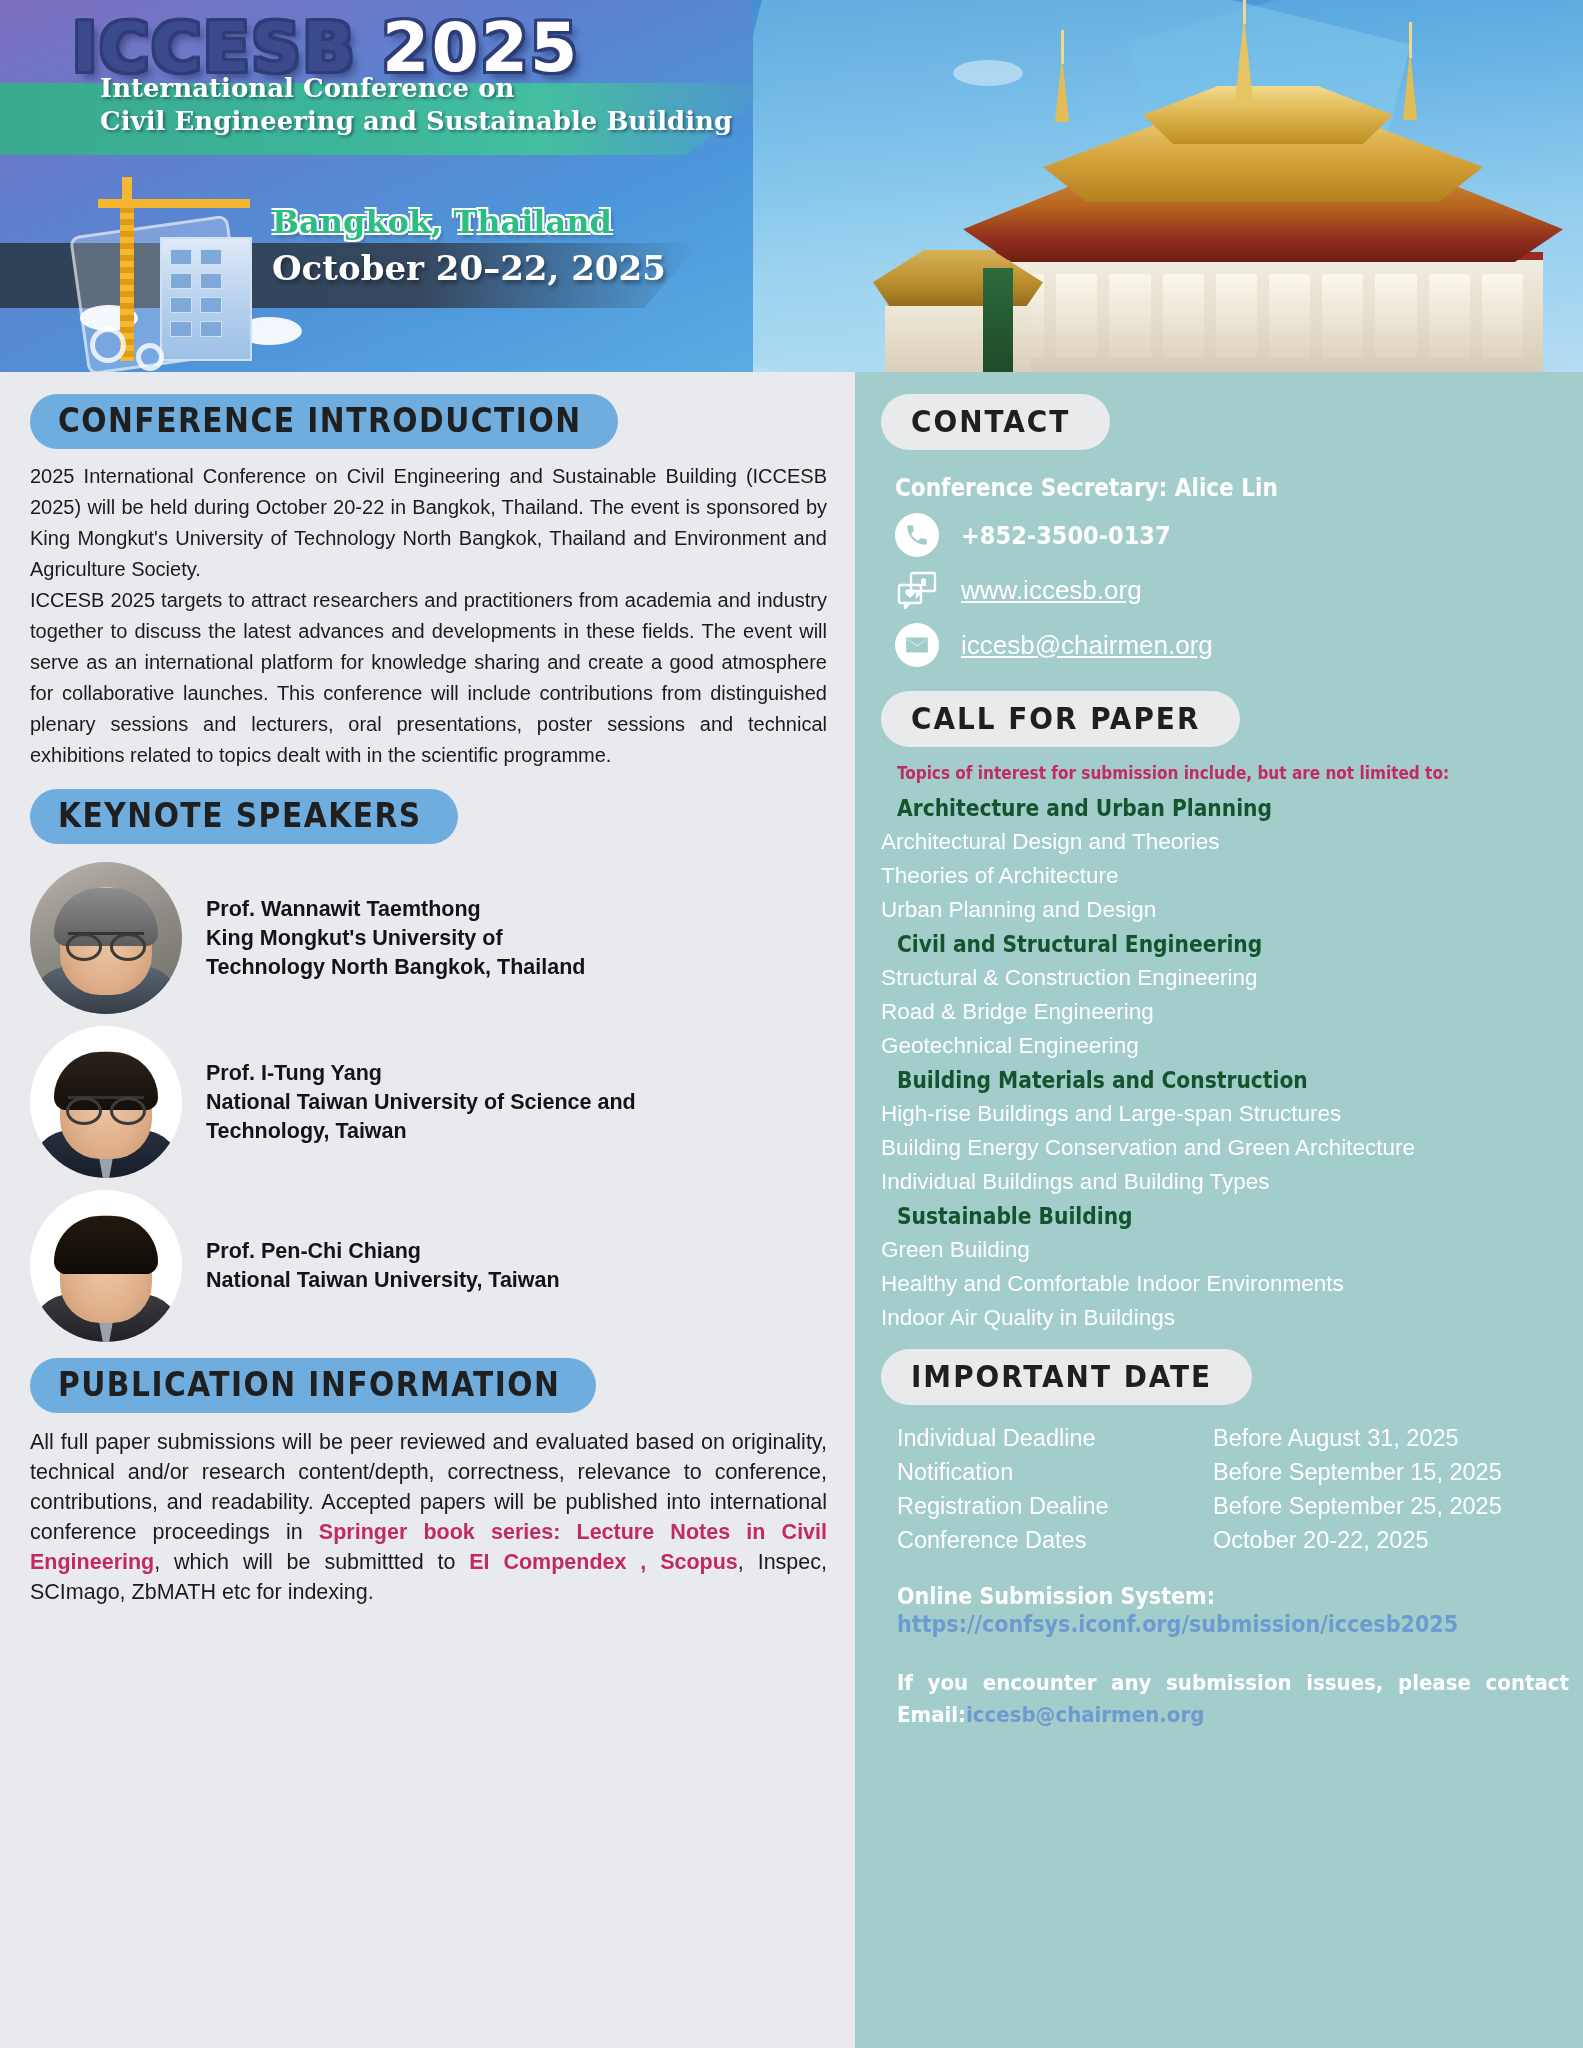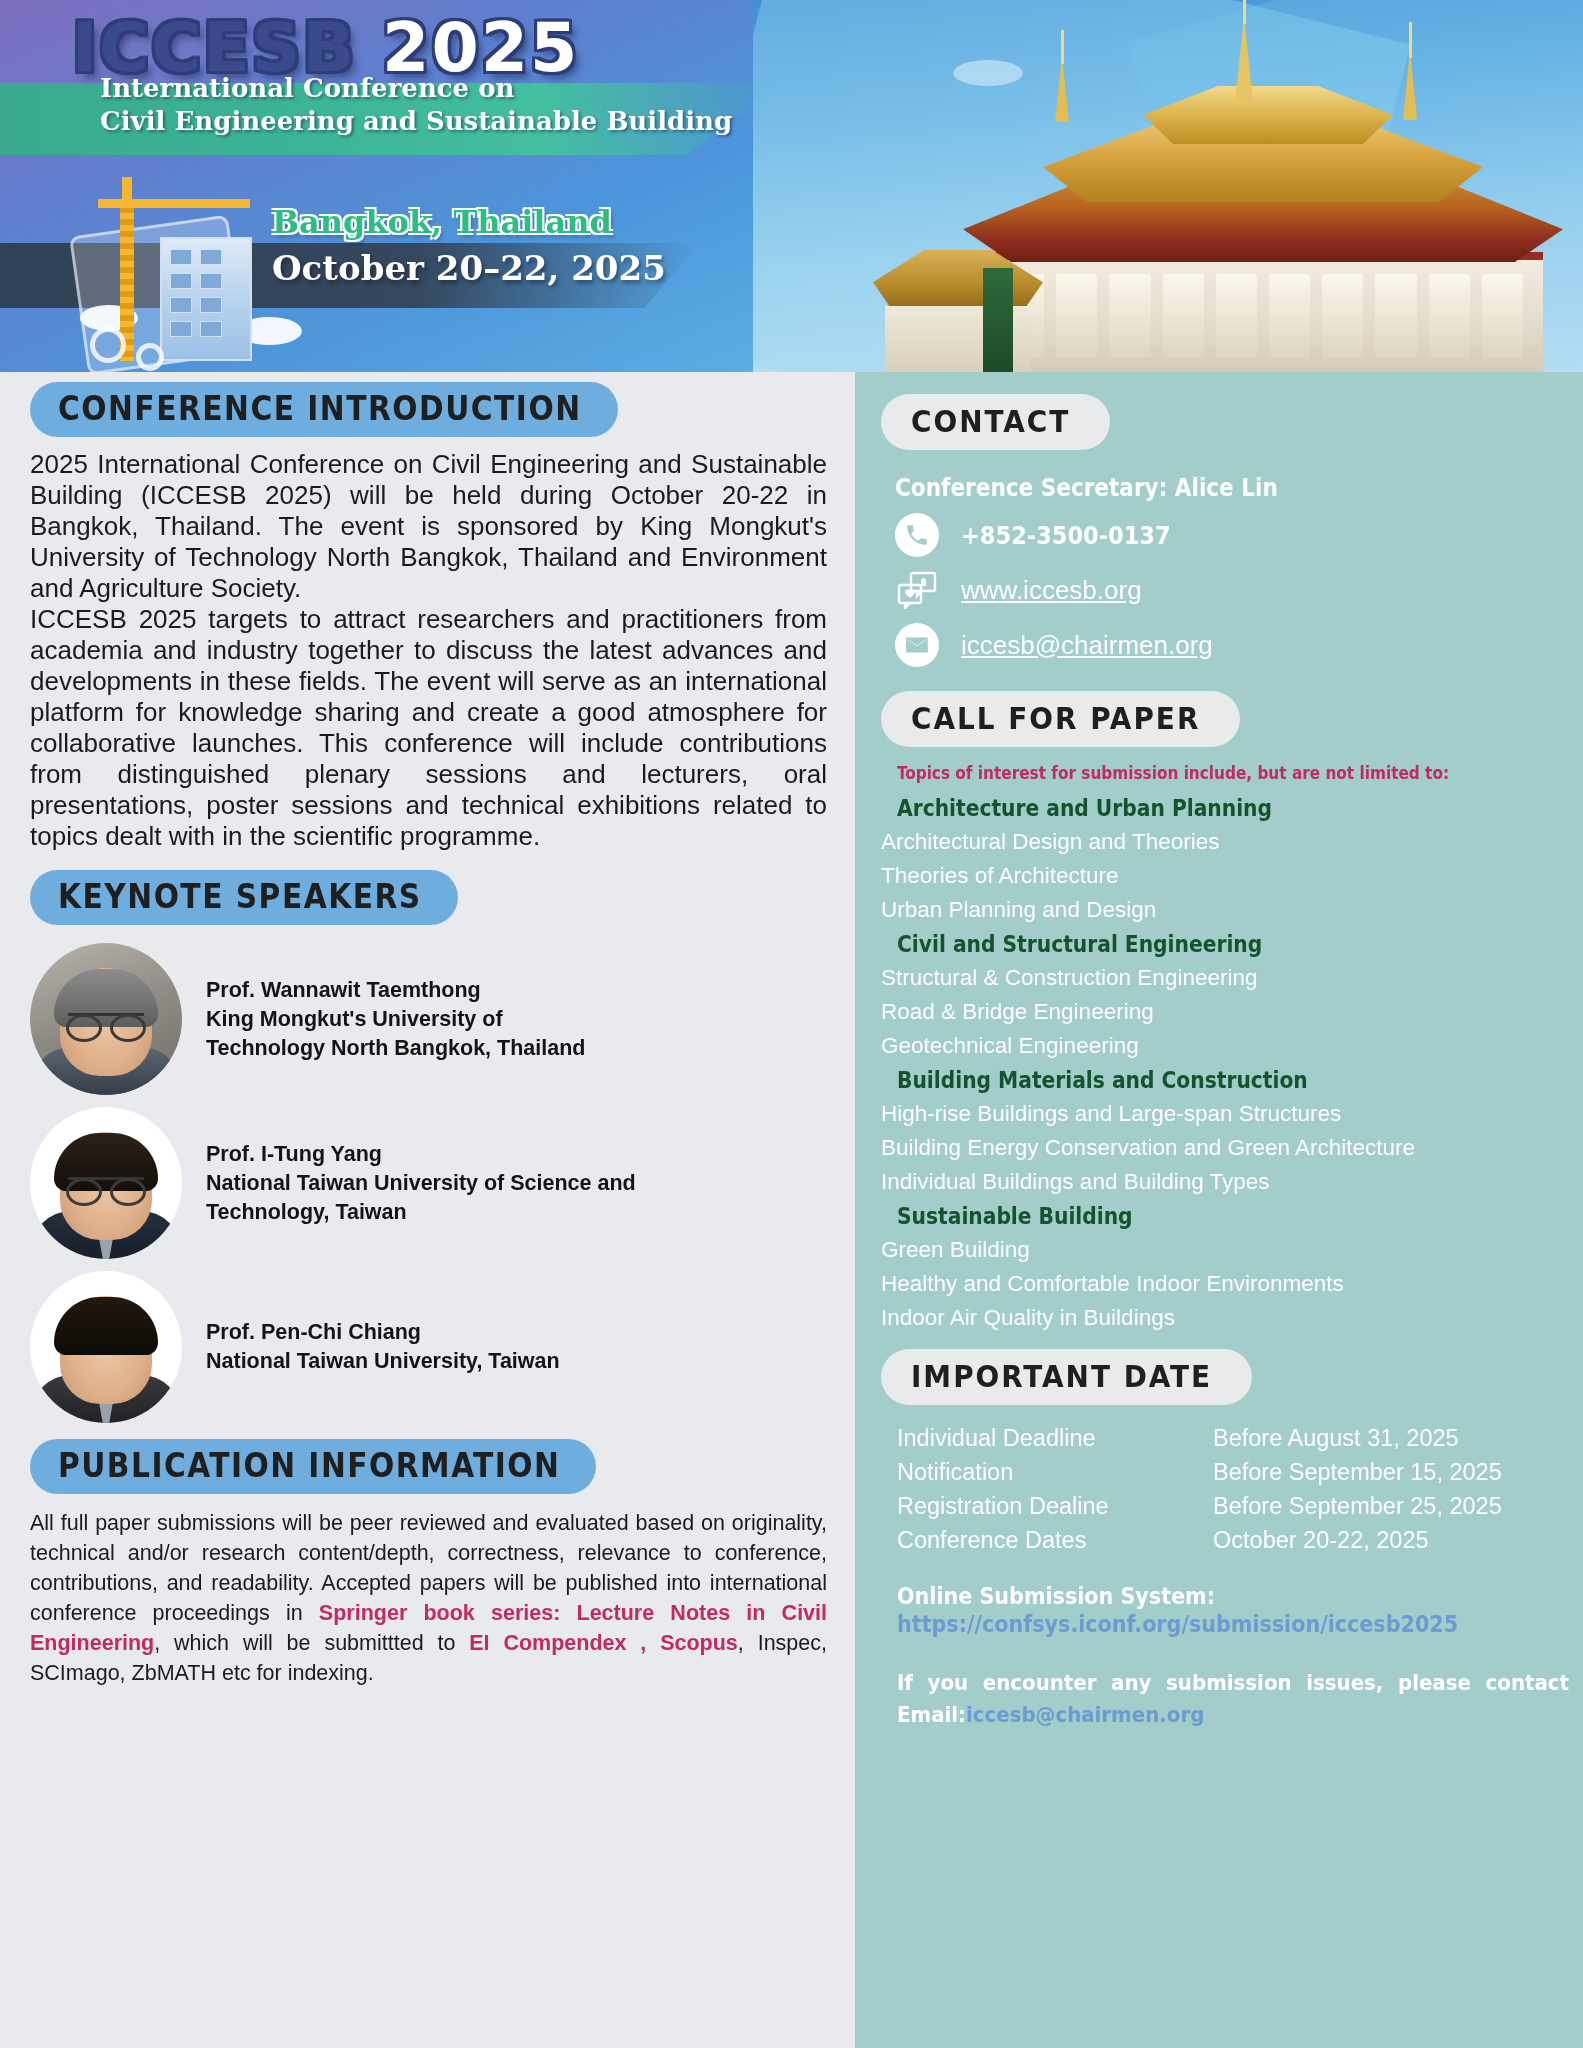--- a/index.html
+++ b/index.html
@@ -154,21 +154,21 @@
   .ill-crane-top {
     position:absolute; left:44px; top:12px; width:10px; height:24px; background:#f5b731;
   }
   .ill-cloud { position:absolute; border-radius:50%; background:#ffffff; opacity:.92; }
   .ill-gear {
     position:absolute; border:5px solid rgba(255,255,255,.8); border-radius:50%;
   }
 
   
   .body-wrap { position:absolute; left:0; top:372px; width:1583px; height:1676px; display:flex; }
-  .col-left { width: 855px; background:#e8eaee; padding: 10px 28px 0 30px; }
+  .col-left { width: 855px; background:#e8eaee; padding: 22px 28px 0 30px; }
   .col-right { width: 728px; background:#a3cdca; padding: 22px 20px 0 26px; }
 
   .pill {
     display:inline-block;
     background:#6fadde; color:#1f1f1f;
     font-family:"DejaVu Sans Condensed","DejaVu Sans", sans-serif;
     font-weight:700; letter-spacing:1.5px;
     border-radius:30px;
   }
   .pill-left {
@@ -176,21 +176,21 @@
   }
   .pill-right {
     display:inline-block;
     background:#e9eaec; color:#1f1f1f;
     font-family:"DejaVu Sans Condensed","DejaVu Sans", sans-serif;
     font-weight:700; letter-spacing:2px; font-size:31px;
     padding:12px 40px 13px 30px; border-radius:34px; line-height:1.0;
   }
 
   .para {
-    font-size:26px; line-height:31px; color:#1b1b1b; text-align:justify;
+    font-size:20px; line-height:31px; color:#1b1b1b; text-align:justify;
     margin-top:12px; font-family:"Liberation Sans", sans-serif;
   }
   .para.p2 { margin-top:0; }
 
   
   .speakers { margin-top:18px; }
   .spk { display:flex; align-items:center; margin-bottom:12px; }
   .spk-photo {
     width:152px; height:152px; border-radius:50%; flex:0 0 152px;
     background:#cfd4da; overflow:hidden; position:relative;

